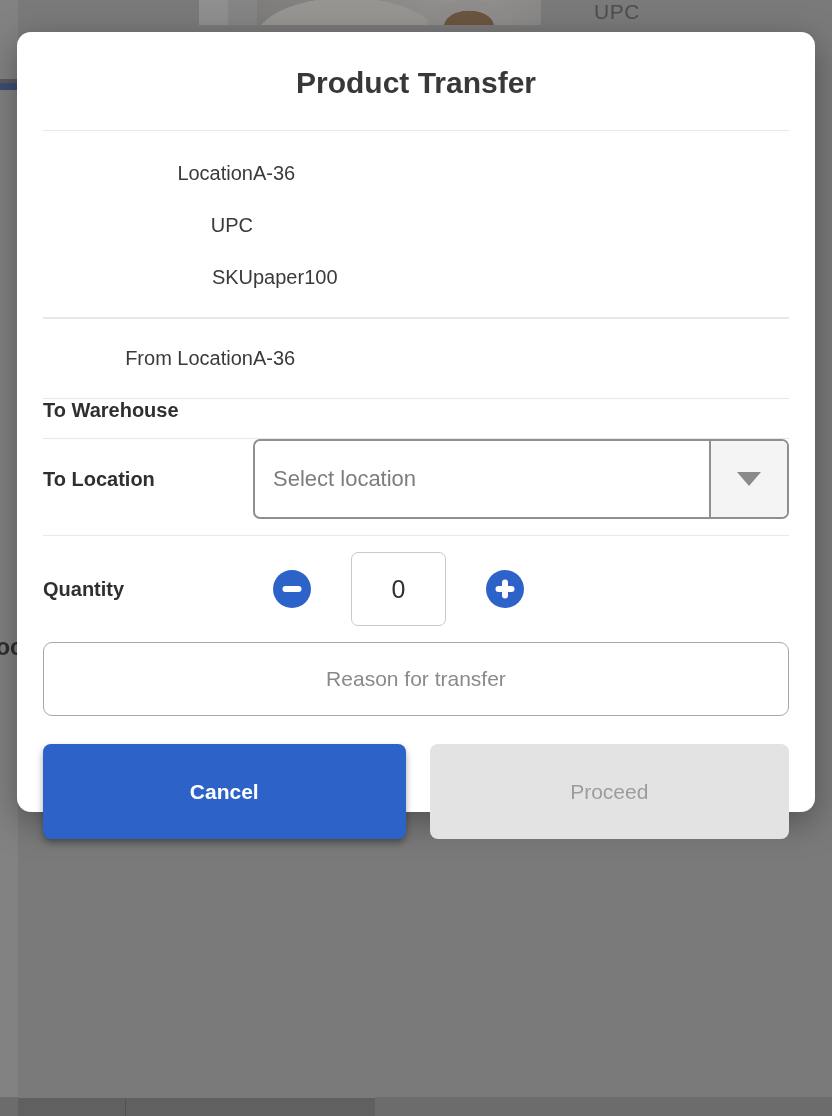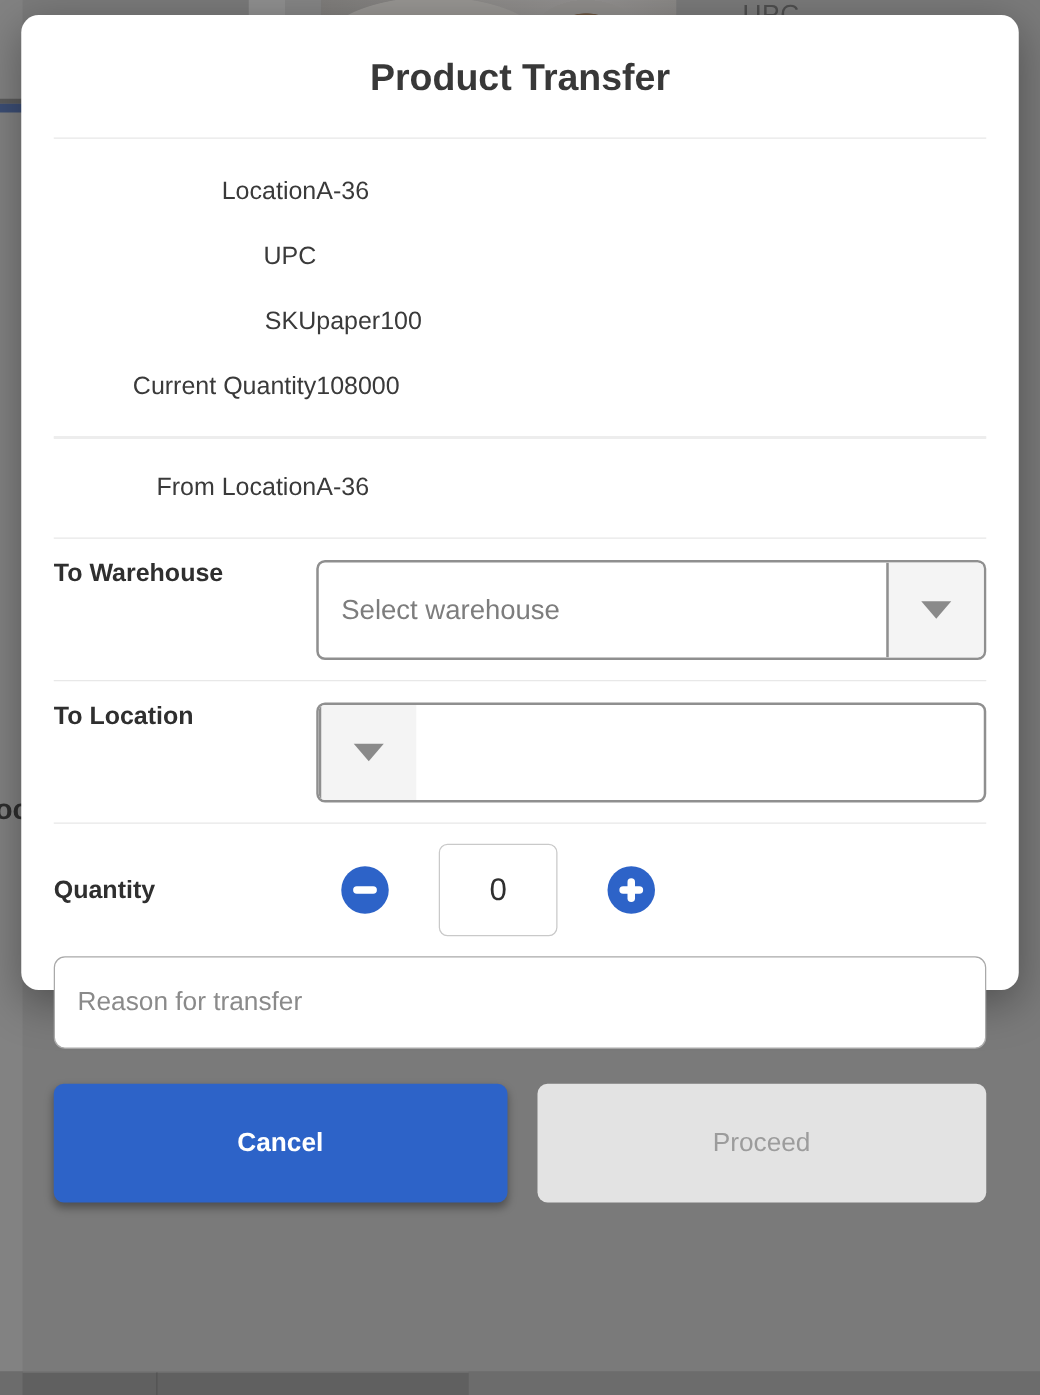--- a/index.html
+++ b/index.html
@@ -33,42 +33,42 @@
     position: absolute; left: 0; top: 630px; width: 18px; height: 34px; overflow: hidden;
     font-size: 23px; font-weight: 700; color: #2e2e2e; line-height: 34px;
   }
   .bd-clipped-word span { margin-left: -4px; }
   .bd-bottom-strip { position: absolute; left: 0; top: 1097px; width: 832px; height: 19px; background: #6c6c6c; }
   .bd-bottom-cell { position: absolute; left: 18px; top: 1097px; width: 357px; height: 19px; background: #606060; border-top: 1px solid #7a7a7a; }
   .bd-bottom-vline { position: absolute; left: 107px; top: 0; width: 1px; height: 19px; background: #525252; }
 
   
   .modal {
-    position: absolute; left: 17px; top: 12px; width: 798px; height: 780px;
+    position: absolute; left: 17px; top: 32px; width: 798px; height: 780px;
     background: #ffffff; border-radius: 14px; z-index: 1;
     box-shadow: 0 10px 35px rgba(0,0,0,0.35);
     padding: 0 26px;
   }
   .modal-title {
     margin-top: 32px; height: 38px; line-height: 38px;
     text-align: center; font-size: 30px; font-weight: 600; color: #383838;
   }
   .divider { height: 1px; background: #e8e8e8; border: 0; }
   .div-title { margin-top: 28px; }
 
   .info-row { height: 52px; display: flex; align-items: center; }
   .info-row.first { margin-top: 16px; }
   .row-label { width: 210px; font-size: 20px; color: #3a3a3a; text-align: right; }
   .row-value { font-size: 20px; color: #3a3a3a; text-align: center; }
 
   .div-a { margin-top: 14px; }
 
   .from-row { height: 79px; display: flex; align-items: center; }
 
-  .select-row { display: flex; margin-top: 17px; }
+  .select-row { display: flex; align-items: center; margin-top: 0; }
   .row-label-bold { width: 210px; font-size: 20px; font-weight: 700; color: #2f2f2f; }
   .select-box {
     flex: 1; height: 80px; display: flex; align-items: stretch;
     border: 2px solid #8f8f8f; border-radius: 7px; background: #ffffff; overflow: hidden;
     cursor: pointer;
   }
   .select-text {
     flex: 1; display: flex; align-items: center; padding-left: 18px;
     font-size: 22px; color: #7d7d7d;
   }
@@ -106,21 +106,21 @@
     border: 1px solid #c9c9c9; border-radius: 7px;
     display: flex; align-items: center; justify-content: center;
     font-size: 25px; color: #2f2f2f; background: #ffffff;
   }
 
   .reason-input {
     margin-top: 16px; width: 100%; height: 74px;
     border: 1px solid #a9a9a9; border-radius: 9px;
     font-family: "Liberation Sans", sans-serif;
     font-size: 21px; color: #3a3a3a; padding: 0 18px; outline: none;
-    display: block; background: #ffffff;
+    display: block; background: #ffffff; text-align: center;
   }
   .reason-input::placeholder { color: #8a8a8a; opacity: 1; }
 
   .btn-row { margin-top: 28px; display: flex; gap: 24px; }
   .btn {
     height: 95px; border: 0; border-radius: 8px; font-family: "Liberation Sans", sans-serif;
     font-size: 21px; cursor: pointer;
   }
   .btn-cancel {
     width: 363px; background: #2d63c8; color: #ffffff; font-weight: 700;
@@ -158,47 +158,38 @@
     <span class="row-value">A-36</span>
   </div>
   <div class="info-row">
     <span class="row-label">UPC</span>
     <span class="row-value"></span>
   </div>
   <div class="info-row">
     <span class="row-label">SKU</span>
     <span class="row-value">paper100</span>
   </div>
-  <div class="info-row">
-    <span class="row-label">Current Quantity</span>
-    <span class="row-value">108000</span>
-  </div>
 
   <hr class="divider div-a">
   <hr class="divider">
   <div class="from-row">
     <span class="row-label">From Location</span>
     <span class="row-value">A-36</span>
   </div>
   <hr class="divider">
 
   <div class="select-row">
     <span class="row-label-bold">To Warehouse</span>
-    <div class="select-box">
-      <div class="select-text">Select warehouse</div>
-      <div class="select-arrow">
-        <span class="chevron-down"></span>
-      </div>
-    </div>
   </div>
   <hr class="divider div-sel">
 
   <div class="select-row">
     <span class="row-label-bold">To Location</span>
     <div class="select-box">
+      <div class="select-text">Select location</div>
       <div class="select-arrow">
         <span class="chevron-down"></span>
       </div>
     </div>
   </div>
   <hr class="divider div-sel">
 
   <div class="qty-row">
     <span class="row-label-bold">Quantity</span>
     <button class="stepper-btn">

